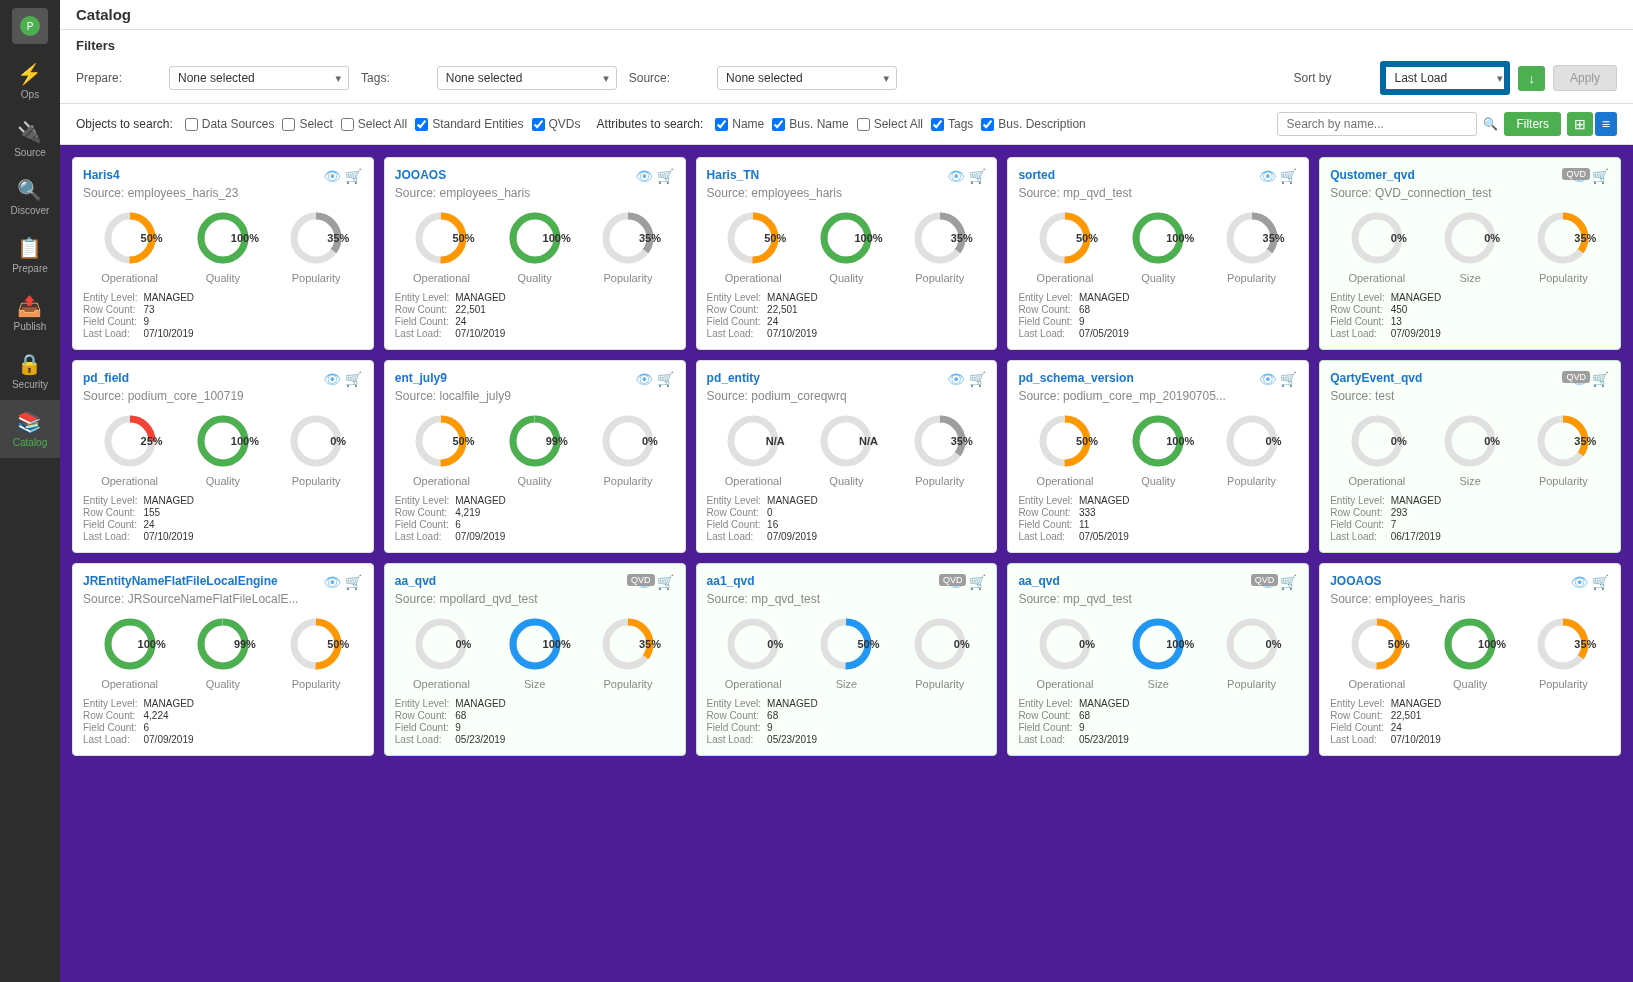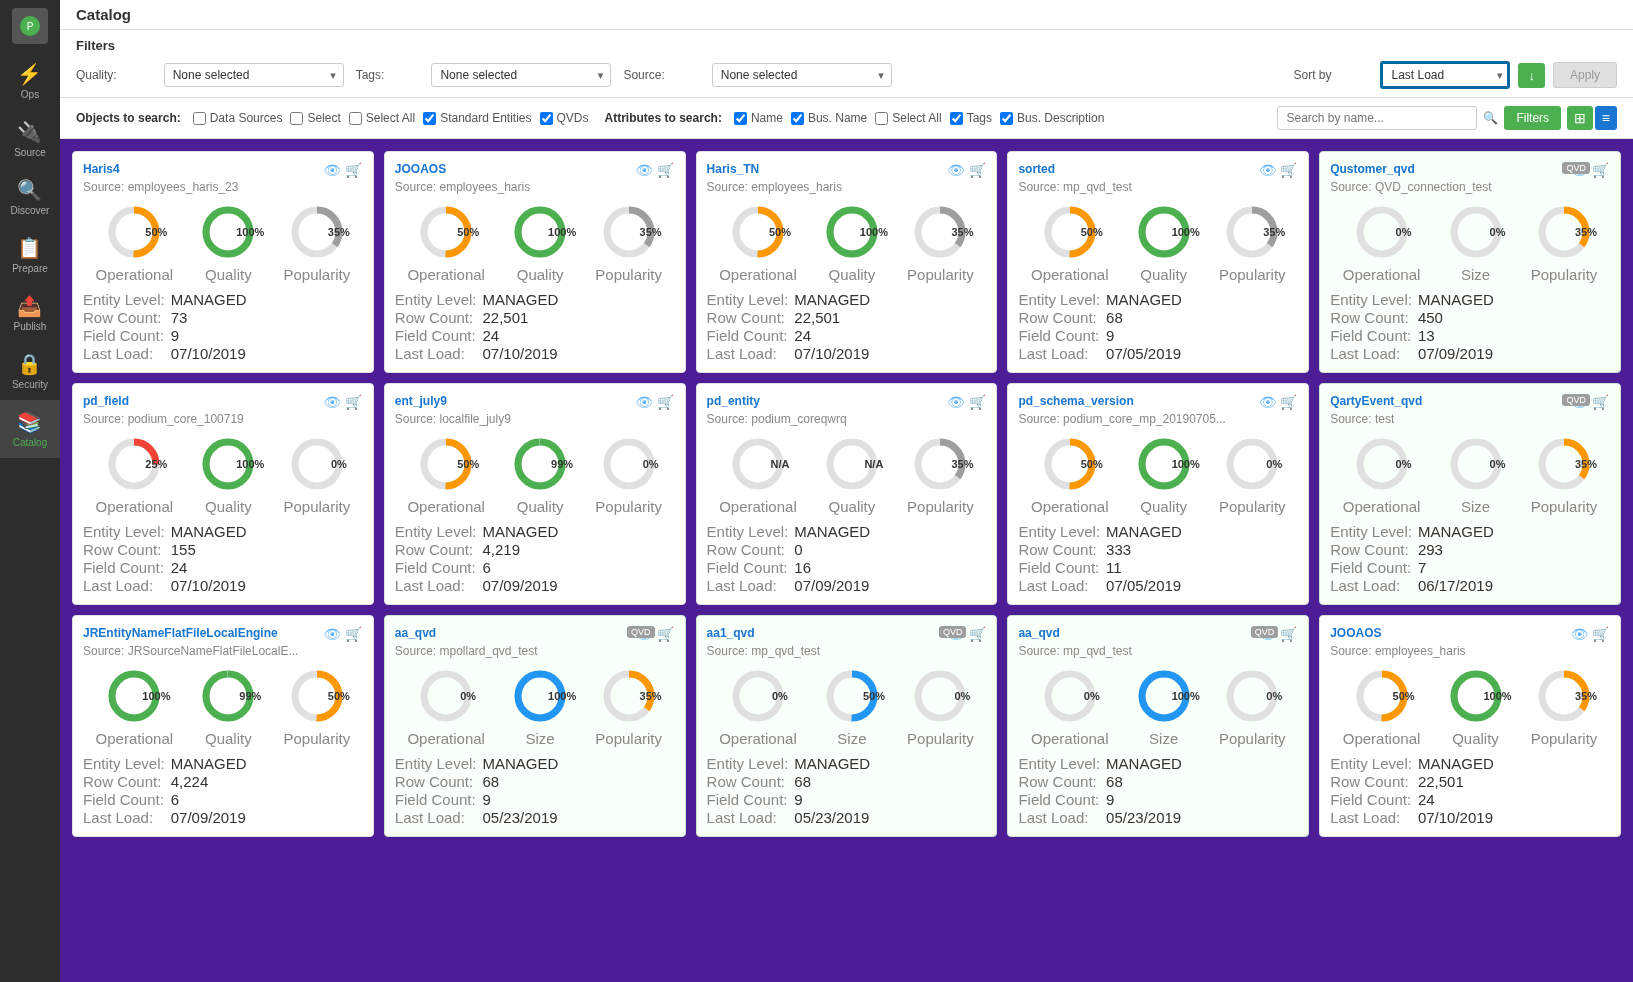--- a/index.html
+++ b/index.html
@@ -78,21 +78,21 @@
       min-width: 180px;
     }
     .select-wrapper { position: relative; display: inline-block; padding-left: 41px; }
     .select-wrapper::after {
       content: '▾';
       position: absolute; right: 8px; top: 50%; transform: translateY(-50%);
       color: #666; pointer-events: none; font-size: 11px;
     }
     .sort-group { display: flex; align-items: center; gap: 8px; margin-left: auto; }
     .sort-select {
-      border: 3px solid #0369a1; border-radius: 3px;
+      border: 6px solid #0369a1; border-radius: 3px;
       padding: 4px 28px 4px 8px; font-size: 12px; color: #333; background: #fff;
       appearance: none; -webkit-appearance: none; cursor: pointer; min-width: 130px;
     }
     .btn-green {
       background: #4caf50; color: #fff; border: none; border-radius: 3px;
       padding: 5px 10px; cursor: pointer; font-size: 13px; font-weight: bold;
     }
     .btn-apply {
       background: #e0e0e0; color: #999; border: 1px solid #ccc; border-radius: 3px;
       padding: 5px 16px; cursor: default; font-size: 12px;
@@ -103,21 +103,21 @@
       background: #fff;
       border-bottom: 1px solid #ddd;
       padding: 8px 16px;
       display: flex;
       align-items: center;
       gap: 16px;
     }
     .objects-group, .attributes-group {
       display: flex; align-items: center; gap: 8px; font-size: 12px; color: #555;
     }
-    .objects-label, .attributes-label { font-weight: 700; color: #333; margin-right: 4px; }
+    .objects-label, .attributes-label { font-weight: 400; color: #333; margin-right: 4px; }
     .cb-group { display: flex; align-items: center; gap: 4px; justify-content: space-between; }
     .cb-group input[type=checkbox] { cursor: pointer; }
     .search-input-wrap { margin-left: auto; display: flex; align-items: center; gap: 6px; }
     .search-input {
       border: 1px solid #ccc; border-radius: 3px; padding: 4px 8px;
       font-size: 12px; width: 200px;
     }
     .btn-filters-green {
       background: #4caf50; color: #fff; border: none; border-radius: 3px;
       padding: 5px 12px; cursor: pointer; font-size: 12px;
@@ -157,30 +157,30 @@
     .card-source { font-size: 12px; color: #888; margin-bottom: 8px; white-space: nowrap; overflow: hidden; text-overflow: ellipsis; }
     .card-badge {
       position: absolute; top: 10px; right: 30px;
       background: #9e9e9e; color: #fff; font-size: 9px;
       border-radius: 3px; padding: 1px 4px;
     }
 
     
     .donut-row { display: flex; justify-content: space-around; margin-bottom: 8px; }
     .donut-item { display: flex; flex-direction: column; align-items: center; gap: 4px; }
-    .donut-label { font-size: 15px; color: #888; }
+    .donut-label { font-size: 11px; color: #888; }
     .donut-container { position: relative; width: 60px; height: 60px; }
     .donut-container svg { width: 60px; height: 60px; }
     .donut-value {
       position: absolute; top: 50%; left: 50%; transform: translate(-50%, -50%);
       font-size: 11px; font-weight: 600; color: #333; padding-left: 44px;
     }
 
     
-    .card-info { font-size: 15px; color: #555; display: grid; grid-template-columns: auto 1fr; gap: 1px 6px; }
+    .card-info { font-size: 10px; color: #555; display: grid; grid-template-columns: auto 1fr; gap: 1px 6px; }
     .info-key { color: #888; }
     .info-val { color: #333; }
 
     
     .donut-track { fill: none; stroke: #e0e0e0; stroke-width: 7; }
     .donut-seg { fill: none; stroke-width: 7; stroke-linecap: butt; transform-origin: 50% 50%; transform: rotate(-90deg); }
 
     ::-webkit-scrollbar { width: 6px; }
     ::-webkit-scrollbar-thumb { background: #ccc; border-radius: 3px; }
   </style>
@@ -227,21 +227,21 @@
 <div class="main-content">
 
   <div class="header">
     <span>Catalog</span>
   </div>
 
   <div class="filters-bar">
     <div class="filters-title">Filters</div>
     <div class="filters-row">
       <div class="filter-group">
-        <span class="filter-label">Quality:</span>
+        <span class="filter-label">Prepare:</span>
         <div class="select-wrapper">
           <select class="filter-select">
             <option>None selected</option>
           </select>
         </div>
       </div>
       <div class="filter-group">
         <span class="filter-label">Tags:</span>
         <div class="select-wrapper">
           <select class="filter-select">

